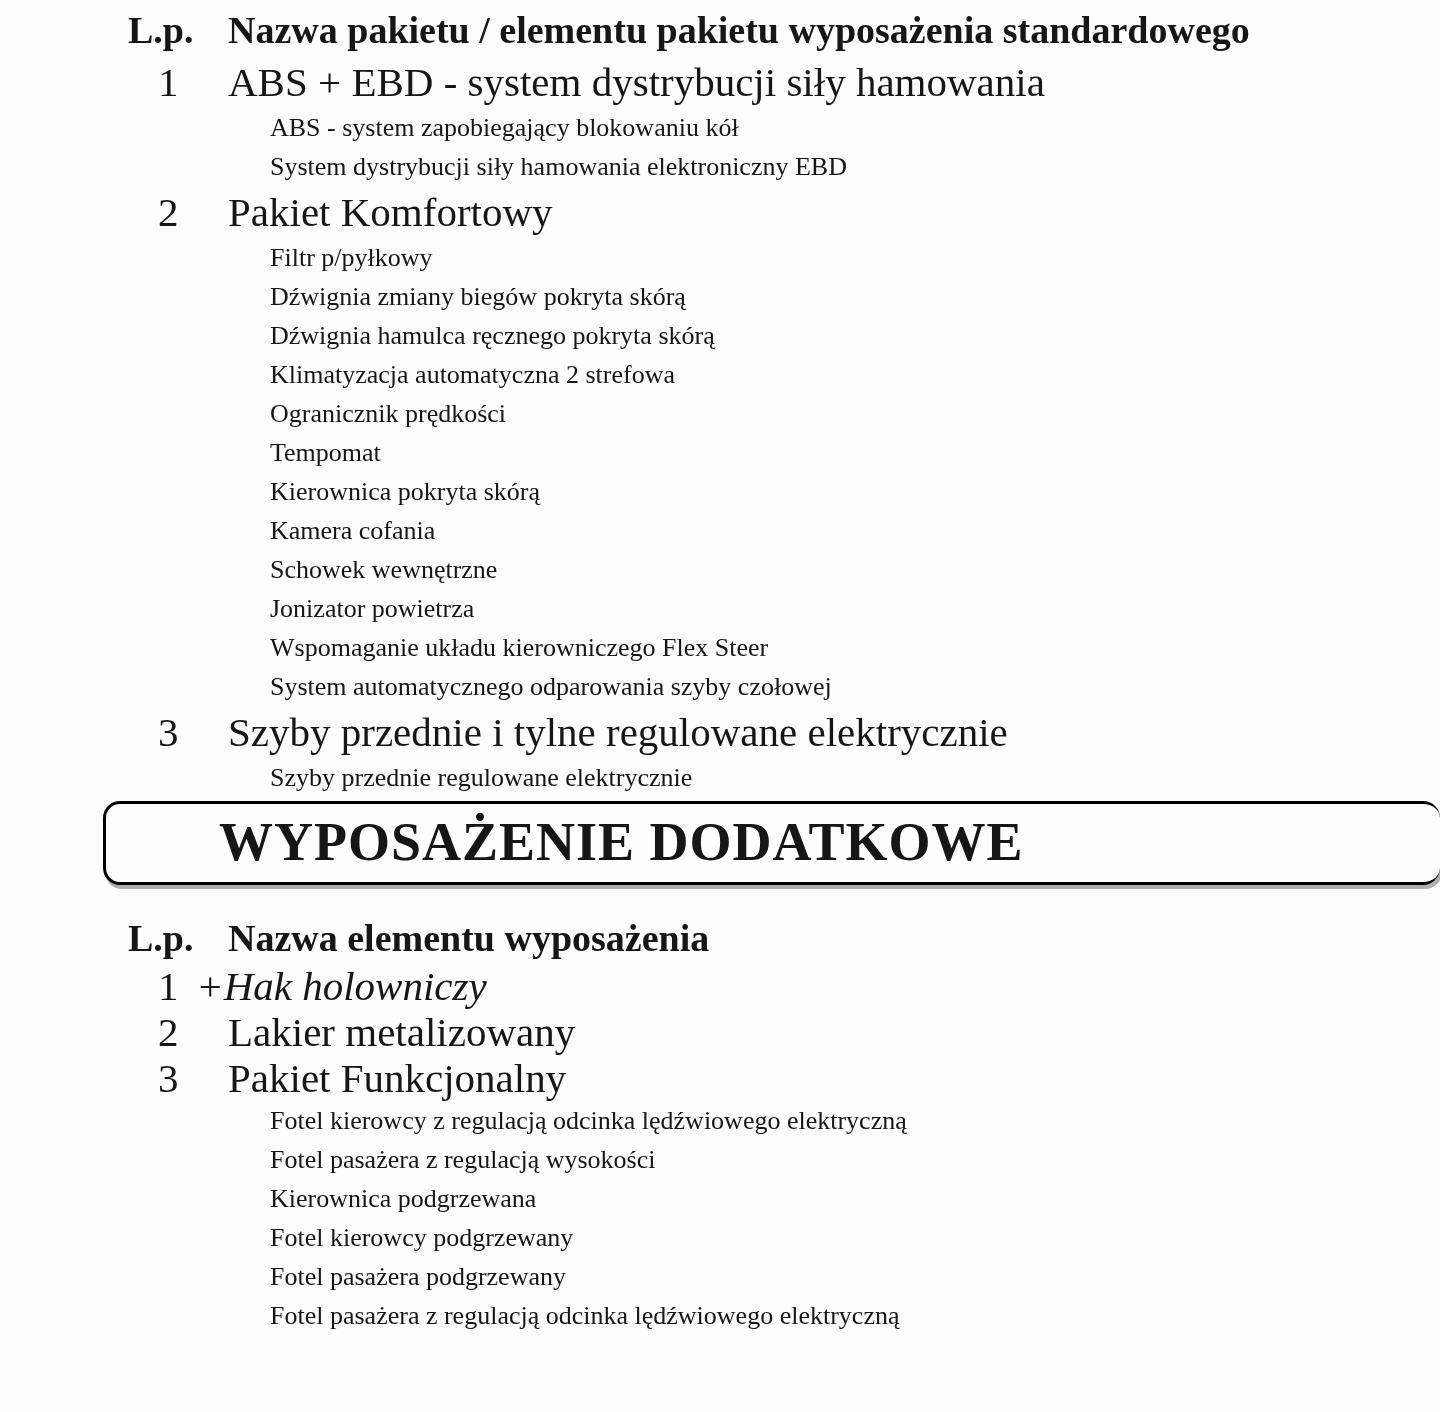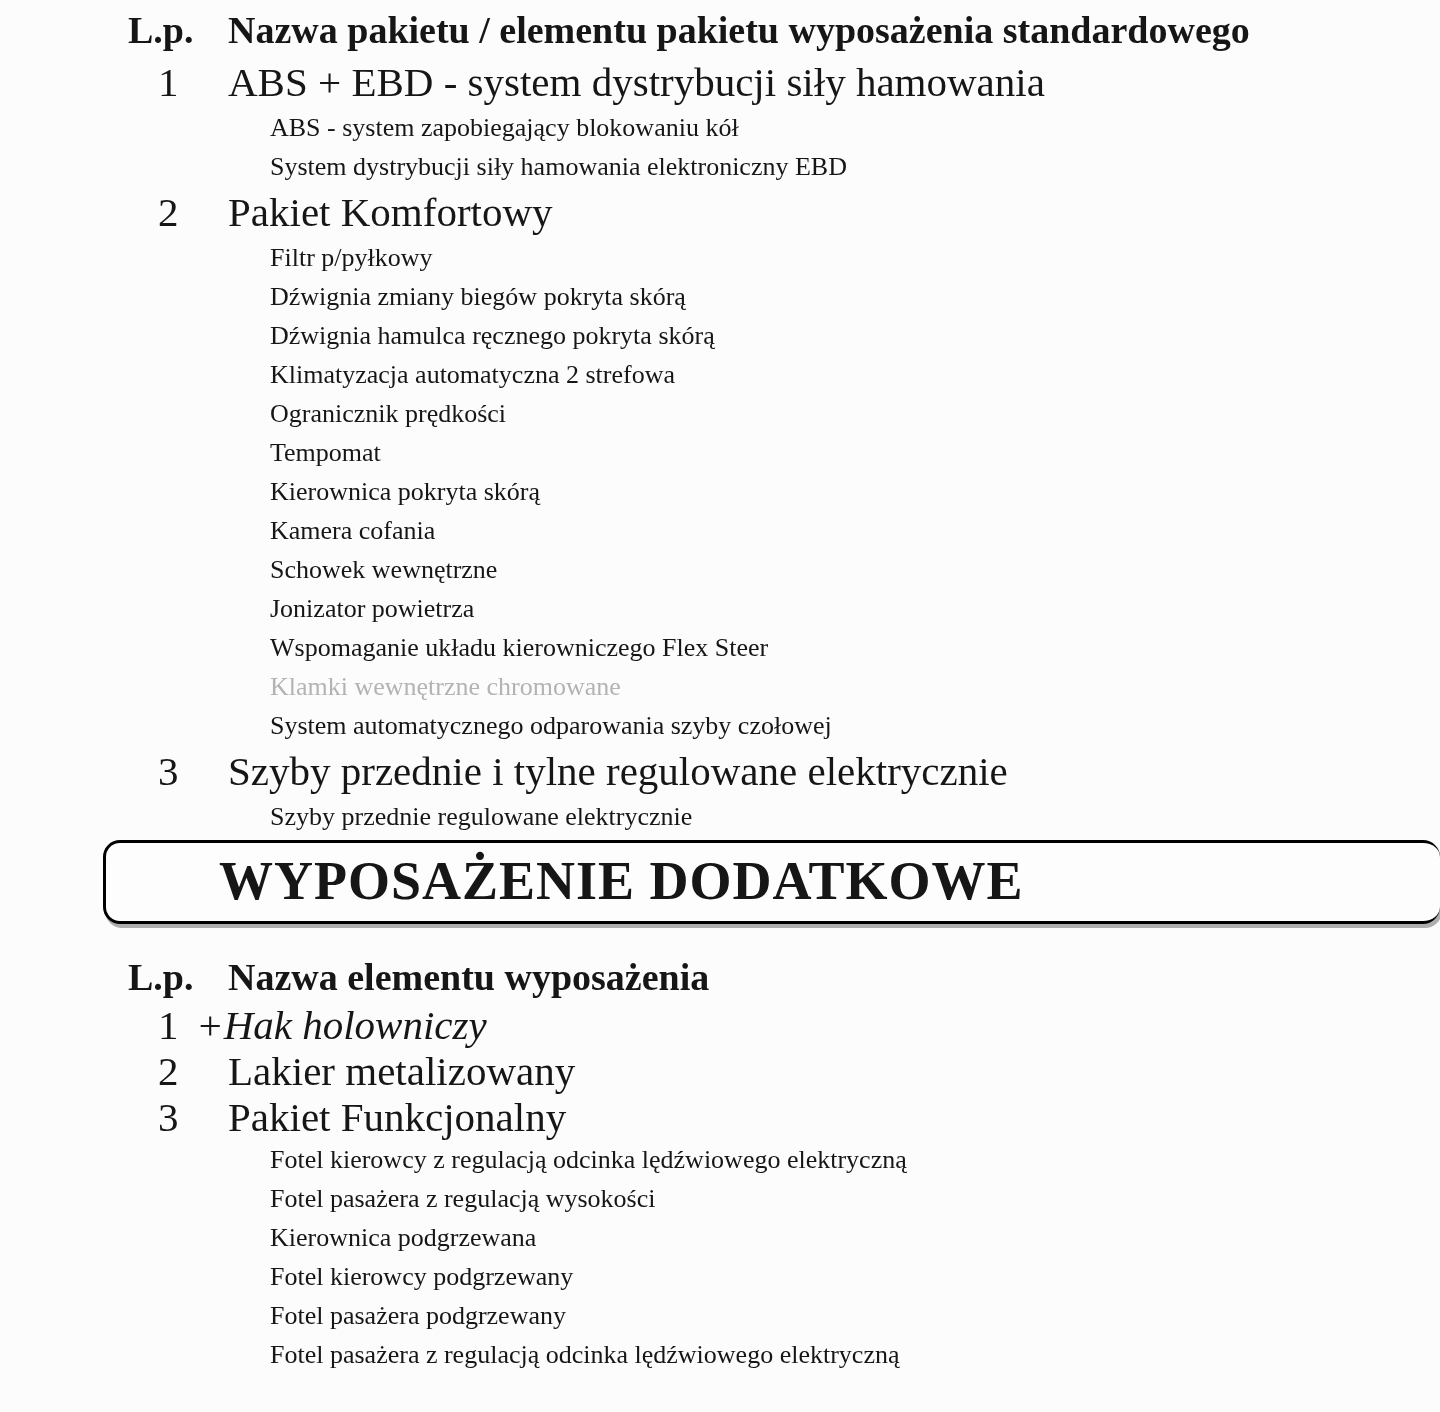--- a/index.html
+++ b/index.html
@@ -87,21 +87,20 @@
     <div class="sub-row">Dźwignia zmiany biegów pokryta skórą</div>
     <div class="sub-row">Dźwignia hamulca ręcznego pokryta skórą</div>
     <div class="sub-row">Klimatyzacja automatyczna 2 strefowa</div>
     <div class="sub-row">Ogranicznik prędkości</div>
     <div class="sub-row">Tempomat</div>
     <div class="sub-row">Kierownica pokryta skórą</div>
     <div class="sub-row">Kamera cofania</div>
     <div class="sub-row">Schowek wewnętrzne</div>
     <div class="sub-row">Jonizator powietrza</div>
     <div class="sub-row">Wspomaganie układu kierowniczego Flex Steer</div>
-    <div class="sub-row muted">Klamki wewnętrzne chromowane</div>
     <div class="sub-row">System automatycznego odparowania szyby czołowej</div>
 
     <div class="item-row">
       <span class="num">3</span>
       <span class="label">Szyby przednie i tylne regulowane elektrycznie</span>
     </div>
     <div class="sub-row">Szyby przednie regulowane elektrycznie</div>
   </section>
 
   <div class="heading-box">WYPOSAŻENIE DODATKOWE</div>

